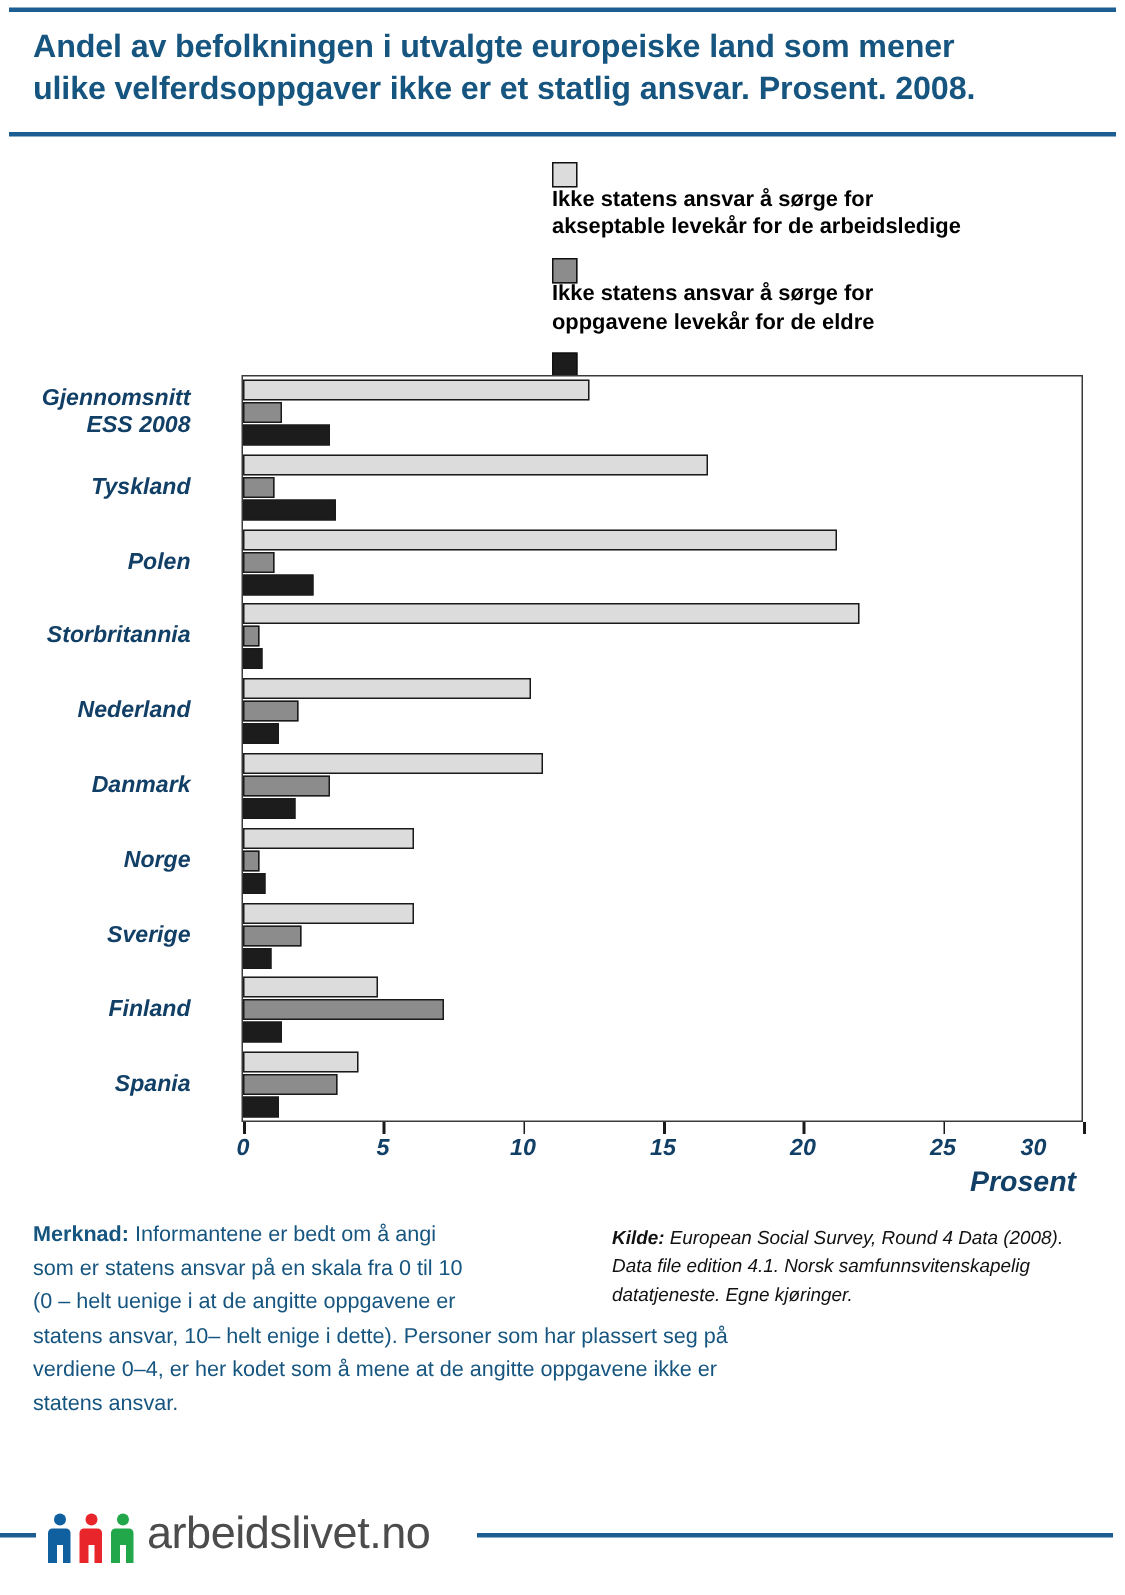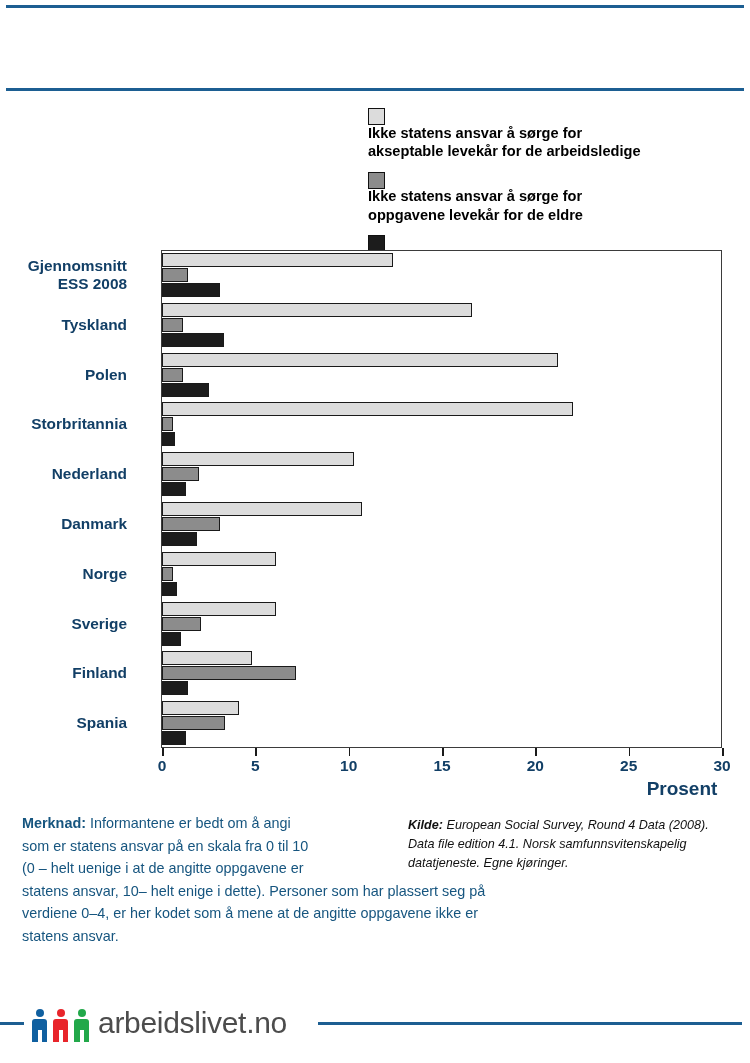--- a/index.html
+++ b/index.html
@@ -72,21 +72,21 @@
     line-height: 18.5px;
     font-weight: bold;
     color: #000000;
   }
   .legend-text .l-line { display: block; white-space: nowrap; }
 
   
   #chart-area {
     position: absolute;
     left: 0; top: 238px;
-    width: 732px; height: 560px;
+    width: 732px; height: 560px; font-style: italic;
   }
   #plot-frame {
     position: absolute;
     left: 161px; top: 12px;
     width: 561px; height: 498px;
     border: 1.6px solid #3b3b3b;
     border-left: 1.6px solid #3b3b3b;
     box-sizing: border-box;
     background: #ffffff;
   }
@@ -238,20 +238,24 @@
     color: #4c4c4c;
     letter-spacing: -0.3px;
     white-space: nowrap;
   }
 </style>
 </head>
 <body>
 
 <div id="header-band">
   <div id="header-rule-top"></div>
+  <div id="page-title">
+    <span class="t-line">Andel av befolkningen i utvalgte europeiske land som mener</span>
+    <span class="t-line">ulike velferdsoppgaver ikke er et statlig ansvar. Prosent. 2008.</span>
+  </div>
   <div id="header-rule-bottom"></div>
 </div>
 
 <div id="legend">
   <div class="legend-row">
     <span class="legend-swatch" style="background:#dcdcdc"></span>
     <span class="legend-text">
       <span class="l-line">Ikke statens ansvar å sørge for</span>
       <span class="l-line">akseptable levekår for de arbeidsledige</span>
     </span>
@@ -364,21 +368,21 @@
       <div class="tick-label" style="left: 93.3333px;">5</div>
       <div class="tick" style="left: 186.667px;"></div>
       <div class="tick-label" style="left: 186.667px;">10</div>
       <div class="tick" style="left: 280px;"></div>
       <div class="tick-label" style="left: 280px;">15</div>
       <div class="tick" style="left: 373.333px;"></div>
       <div class="tick-label" style="left: 373.333px;">20</div>
       <div class="tick" style="left: 466.667px;"></div>
       <div class="tick-label" style="left: 466.667px;">25</div>
       <div class="tick" style="left: 560px;"></div>
-      <div class="tick-label" style="left: 560px;">30</div>
+      <div class="tick-label" style="left: 527px;">30</div>
     </div>
   <div id="axis-title">Prosent</div>
 </div>
 
 <div id="note-block">
   <span class="n-line"><b id="note-label">Merknad:</b><span> Informantene er bedt om å angi</span></span>
   <span class="n-line">som er statens ansvar på en skala fra 0 til 10</span>
   <span class="n-line">(0 – helt uenige i at de angitte oppgavene er</span>
   <span class="n-line">statens ansvar, 10– helt enige i dette). Personer som har plassert seg på</span>
   <span class="n-line">verdiene 0–4, er her kodet som å mene at de angitte oppgavene ikke er</span>

